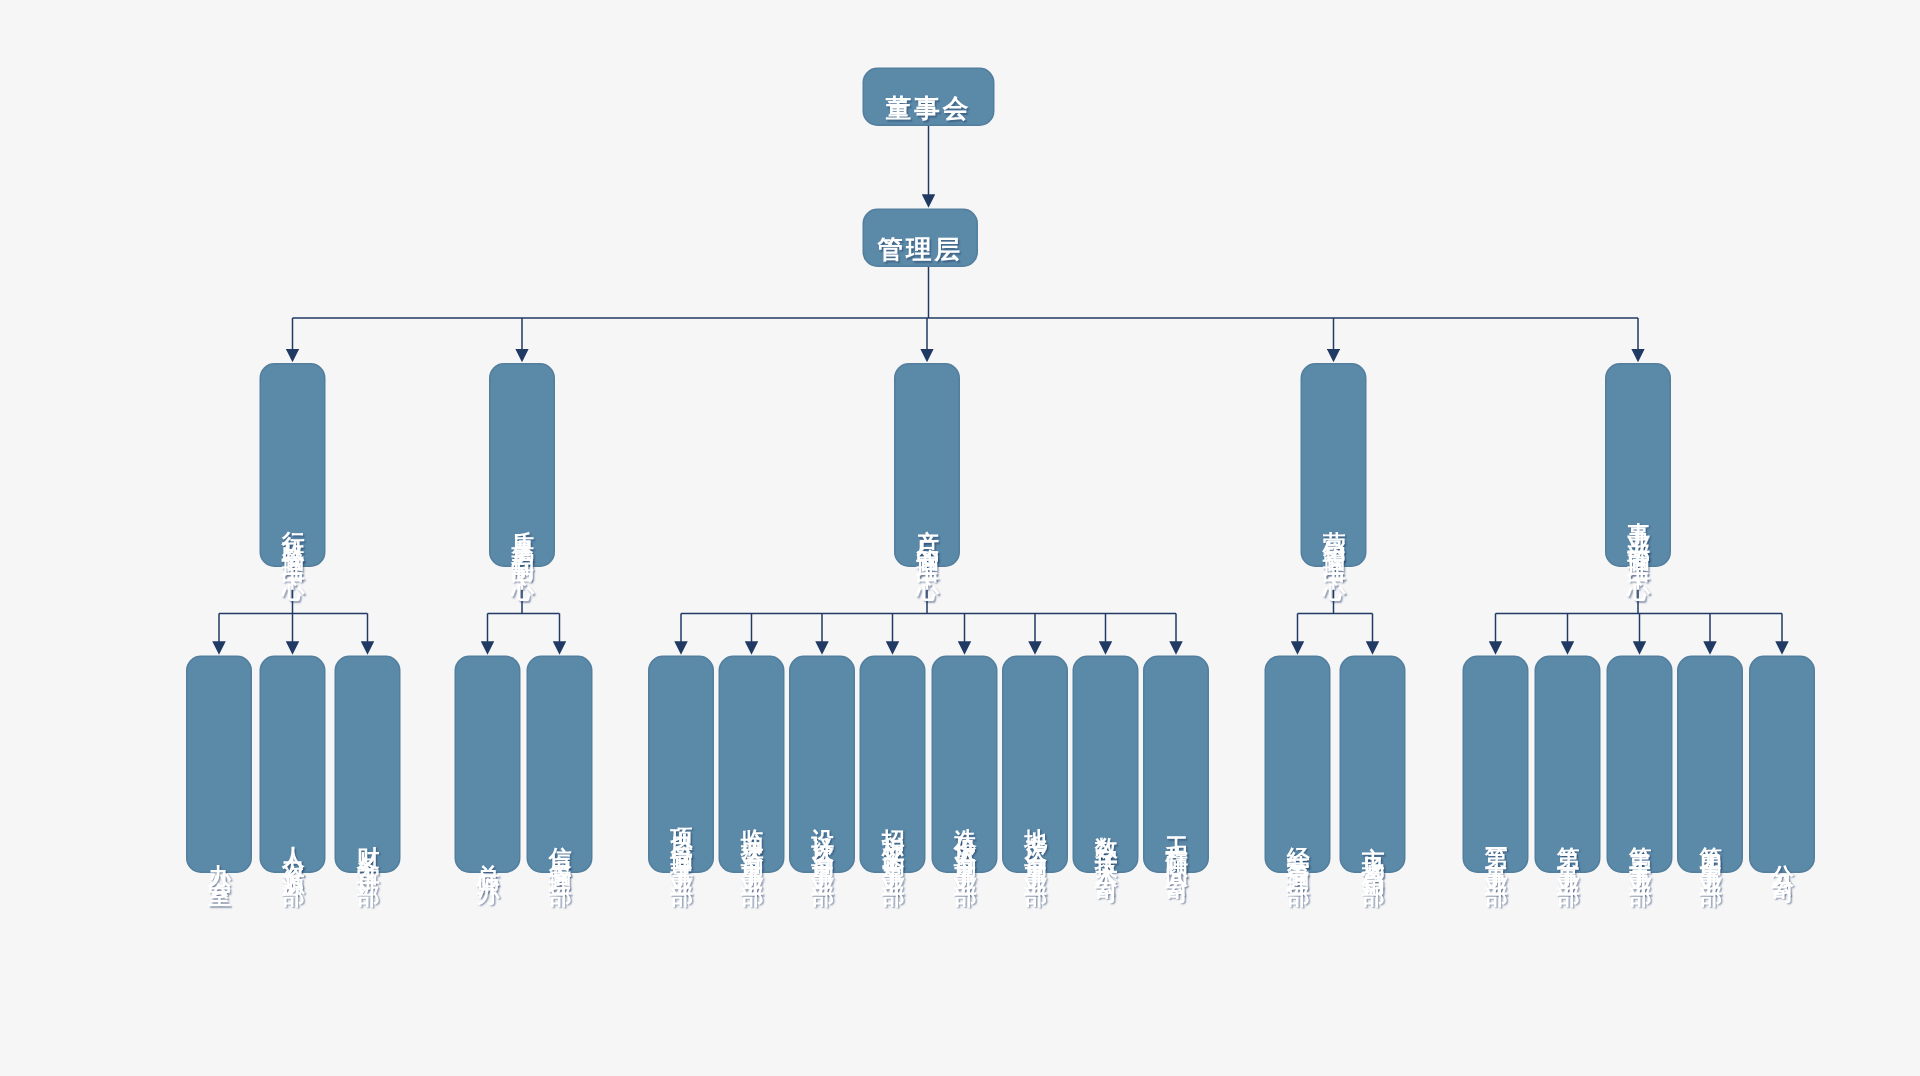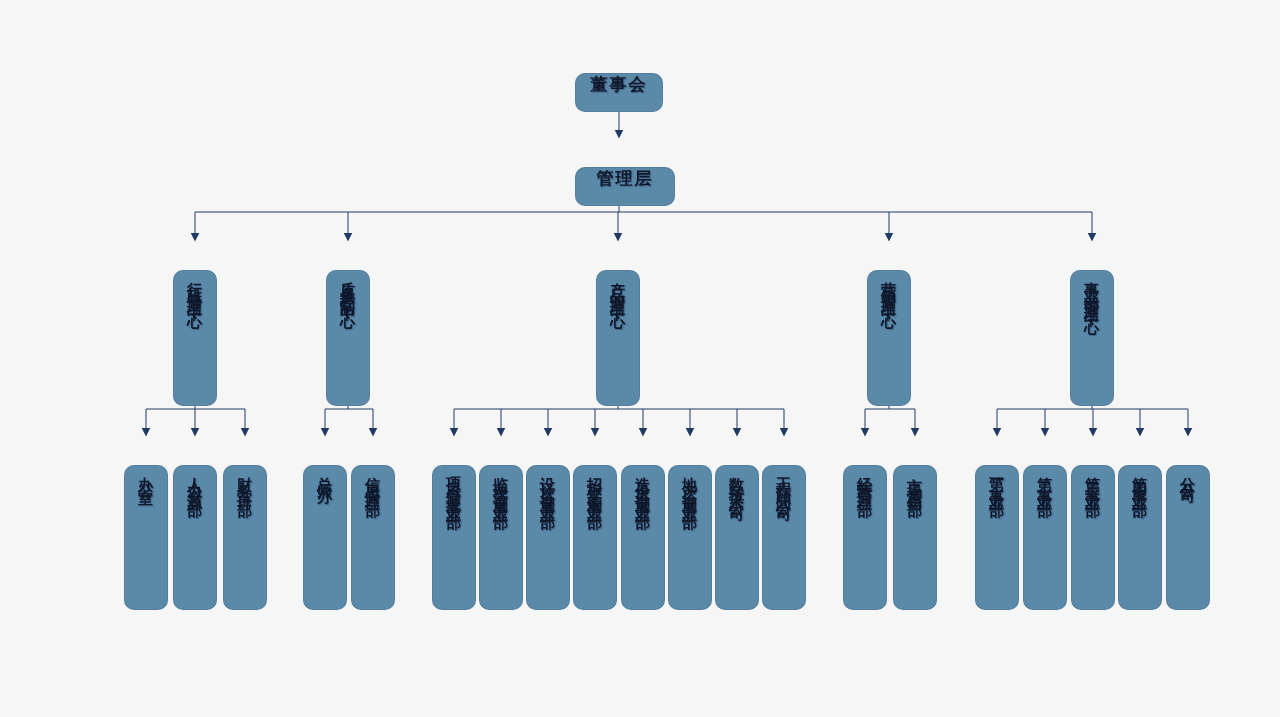--- a/index.html
+++ b/index.html
@@ -18,27 +18,26 @@
   svg.connectors {
     position: absolute;
     left: 0; top: 0;
     width: 1280px; height: 717px;
   }
   .node {
     position: absolute;
     background: #5b89a8;
     border-radius: 10px;
     display: flex;
-    align-items: flex-start;
+    align-items: flex-end;
     justify-content: center;
-    color: #0f172a;
+    color: #ffffff;
     font-weight: bold;
     box-sizing: border-box;
     box-shadow: inset 0 0 0 1px rgba(40,70,100,0.15);
-    margin-top: 28px;
   }
   .h-lbl {
     font-size: 17px;
     letter-spacing: 2px;
     text-shadow: 1px 1px 1px rgba(32,58,100,0.45);
     white-space: nowrap;
   }
   .v-lbl {
     writing-mode: vertical-rl;
     text-orientation: upright;
@@ -105,21 +104,21 @@
       <path d="M1093 409 V432" marker-end="url(#arr)"></path>
       <path d="M1140 409 V432" marker-end="url(#arr)"></path>
       <path d="M1188 409 V432" marker-end="url(#arr)"></path>
     </g>
   </svg>
 
   <div class="node" style="left:575px;top:45px;width:88px;height:39px">
     <span class="h-lbl">董事会</span>
   </div>
 
-  <div class="node" style="left:575px;top:139px;width:100px;height:39px">
+  <div class="node" style="left:575px;top:139px;width:77px;height:39px">
     <span class="h-lbl">管理层</span>
   </div>
 
   <div class="node" style="left:173px;top:242px;width:44px;height:136px">
     <span class="v-lbl">行政管理中心</span>
   </div>
   <div class="node" style="left:326px;top:242px;width:44px;height:136px">
     <span class="v-lbl">质量控制中心</span>
   </div>
   <div class="node" style="left:596px;top:242px;width:44px;height:136px">

